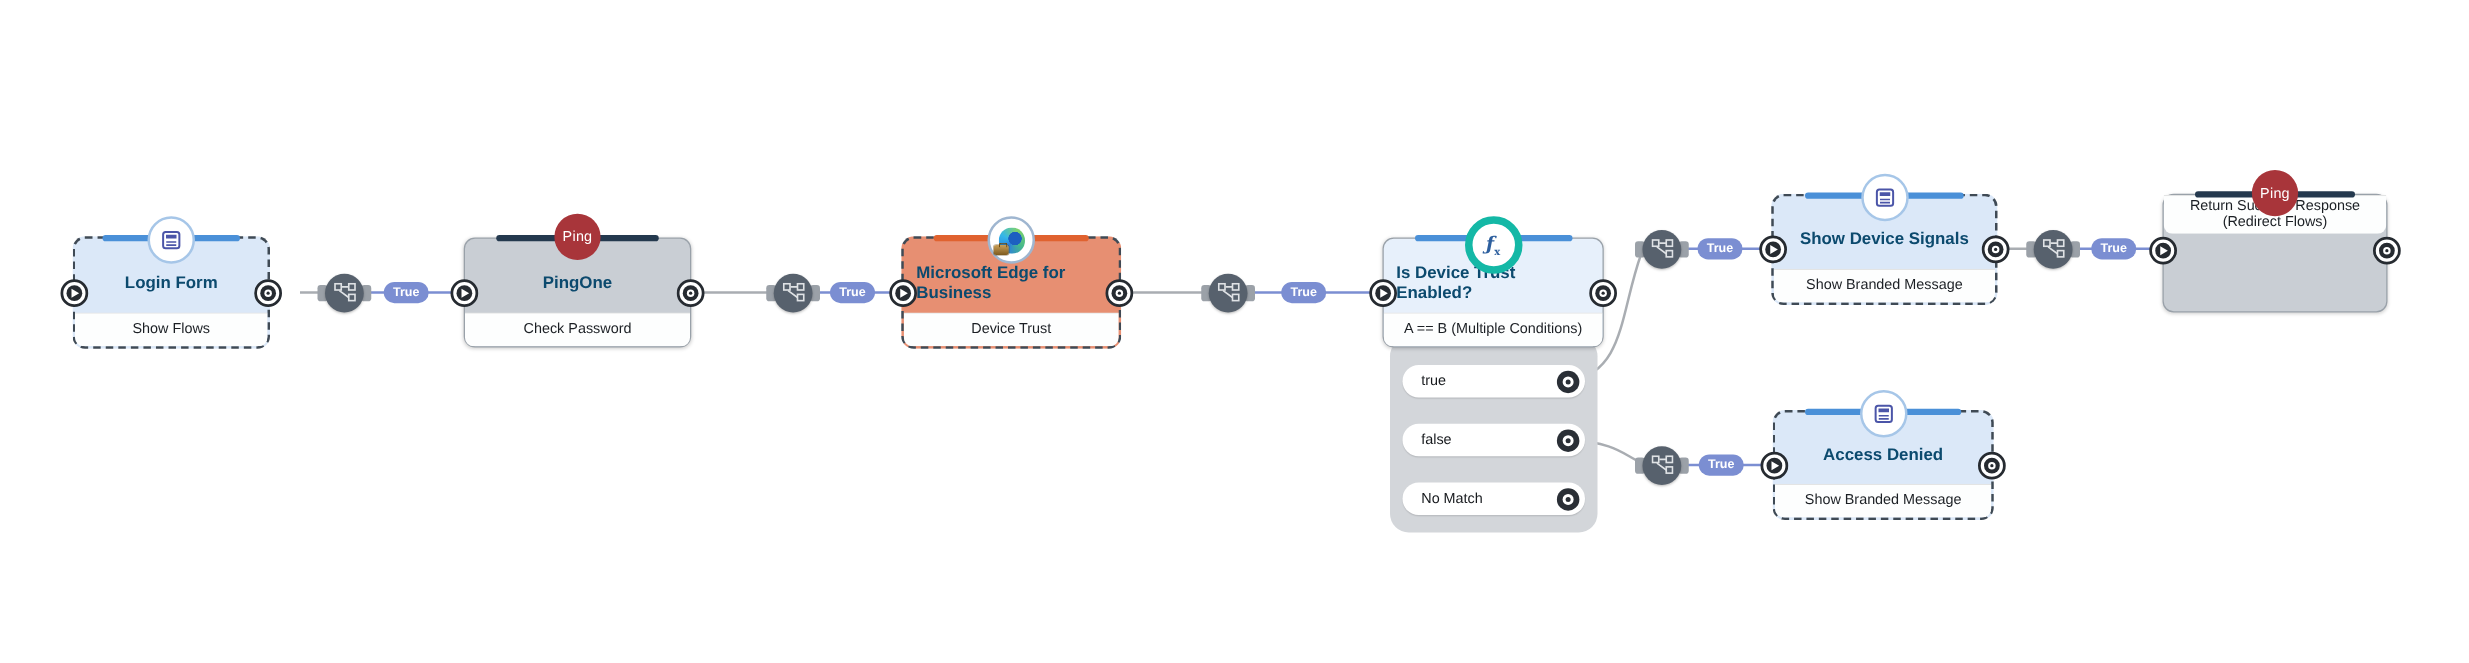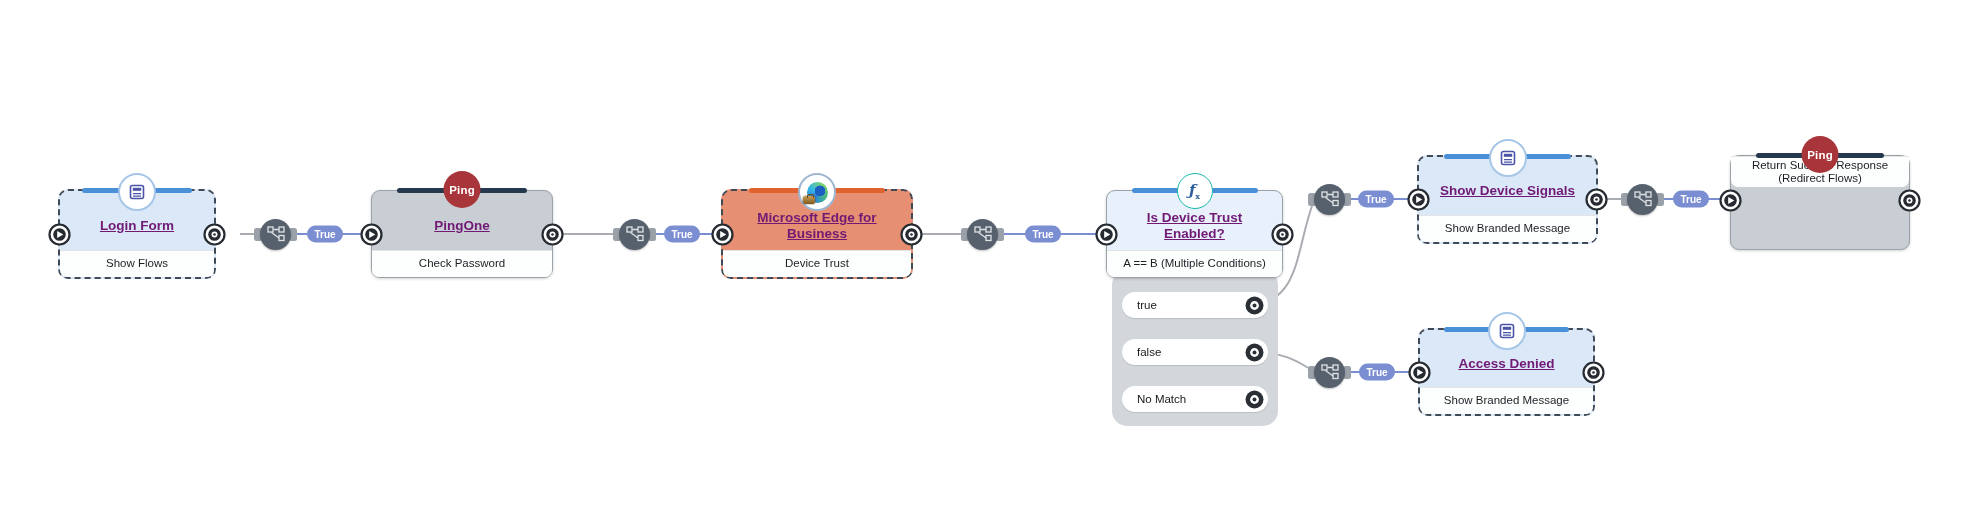--- a/index.html
+++ b/index.html
@@ -11,30 +11,30 @@
   .node{position:absolute;z-index:3;border-radius:10px;display:flex;flex-direction:column;box-sizing:border-box;}
   .node.dashed{border:2px dashed #3f4a55;}
   .node.solid{border:1.6px solid #99a1a9;border-radius:9px;box-shadow:0 1px 3px rgba(0,0,0,.18);}
   .node.blue{background:#dbe8f8;}
   .node.gray{background:#c9ced4;}
   .node.orange{background:#e78f72;}
   .node.lightblue{background:#e7f0fb;}
   .topbar{position:absolute;top:-3px;left:14%;right:14%;height:4.5px;border-radius:3px;z-index:0;}
   .bar-blue{background:#4a90d8;} .bar-navy{background:#24394e;} .bar-orange{background:#e0622f;}
   .body{flex:1;display:flex;align-items:center;justify-content:center;padding:10px 10px 0 10px;}
-  .title{font-size:13.5px;font-weight:bold;color:#701a75;text-align:center;line-height:1.15;text-decoration:underline;}
+  .title{font-size:13.5px;font-weight:bold;color:#0c4a6e;line-height:1.15;}
   .footer{background:#fdfefe;border-top:1px solid rgba(0,0,0,.10);border-radius:0 0 7px 7px;
           min-height:22px;display:flex;align-items:center;justify-content:center;
           font-size:11.5px;color:#1b1f24;text-align:center;line-height:1.15;padding:2px 6px;}
   
   .badge{position:absolute;top:-18px;left:50%;transform:translateX(-50%);width:34px;height:34px;
          border-radius:50%;background:#fff;display:flex;align-items:center;justify-content:center;z-index:2;}
-  .ring-blue{border:2px solid #a6c6e8;} .ring-fx{border:1px solid #14b8a6;} .ring-slate{border:2px solid #9fb6d0;}
+  .ring-blue{border:2px solid #a6c6e8;} .ring-fx{border:6px solid #14b8a6;} .ring-slate{border:2px solid #9fb6d0;}
   .ping-badge{width:37px;height:37px;top:-20px;background:#a8353a;border:none;color:#fff;
-              font-weight:bold;font-size:11.5px;letter-spacing:.2px;}
+              font-weight:normal;font-size:11.5px;letter-spacing:.2px;}
   .fx-glyph{font-family:"DejaVu Serif", serif;font-style:italic;font-size:15px;color:#2d5f9e;font-weight:bold;}
   .fx-glyph sub{font-size:8px;font-style:normal;}
   .edge-swirl{width:21px;height:21px;border-radius:50%;
       background:radial-gradient(circle at 62% 42%, #1d5fc0 0 29%, rgba(0,0,0,0) 31%),
                  conic-gradient(from 210deg, #2a7de1, #35b7e8, #7fd26b, #46b98a, #2a7de1);}
   .edge-case{position:absolute;left:3px;bottom:5px;width:12px;height:8px;border-radius:2px;
       background:linear-gradient(#caa05a,#7d5a1e);box-shadow:0 0 0 .6px rgba(80,50,0,.4);}
   .edge-case::before{content:"";position:absolute;left:3.5px;top:-2.5px;width:5px;height:3px;
       border:1.2px solid #6e4d16;border-bottom:none;border-radius:2px 2px 0 0;}
   
@@ -153,21 +153,21 @@
         <polygon points="9.2,7.9 9.2,15.1 15.3,11.5" fill="#fff"></polygon>
       </svg>
     <svg class="port port-r" viewBox="0 0 23 23">
         <circle cx="11.5" cy="11.5" r="10" fill="#fff" stroke="#262b31" stroke-width="2.2"></circle>
         <circle cx="11.5" cy="11.5" r="6.3" fill="#262b31"></circle>
         <circle cx="11.5" cy="11.5" r="3" fill="#fff"></circle>
         <circle cx="11.5" cy="11.5" r="1.3" fill="#262b31"></circle>
       </svg>
   </div>
 
-  <div class="node orange dashed" style="left:721px;top:189px;width:192px;height:90px">
+  <div class="node orange dashed" style="left:721px;top:189px;width:176px;height:90px">
     <div class="topbar bar-orange"></div>
     <div class="badge ring-slate">
       <div class="edge-swirl"></div>
       <div class="edge-case"></div>
     </div>
     <div class="body">
         <div class="title">Microsoft Edge for Business</div>
       </div>
     <div class="footer">Device Trust</div>
     <svg class="port port-l" viewBox="0 0 23 23">

